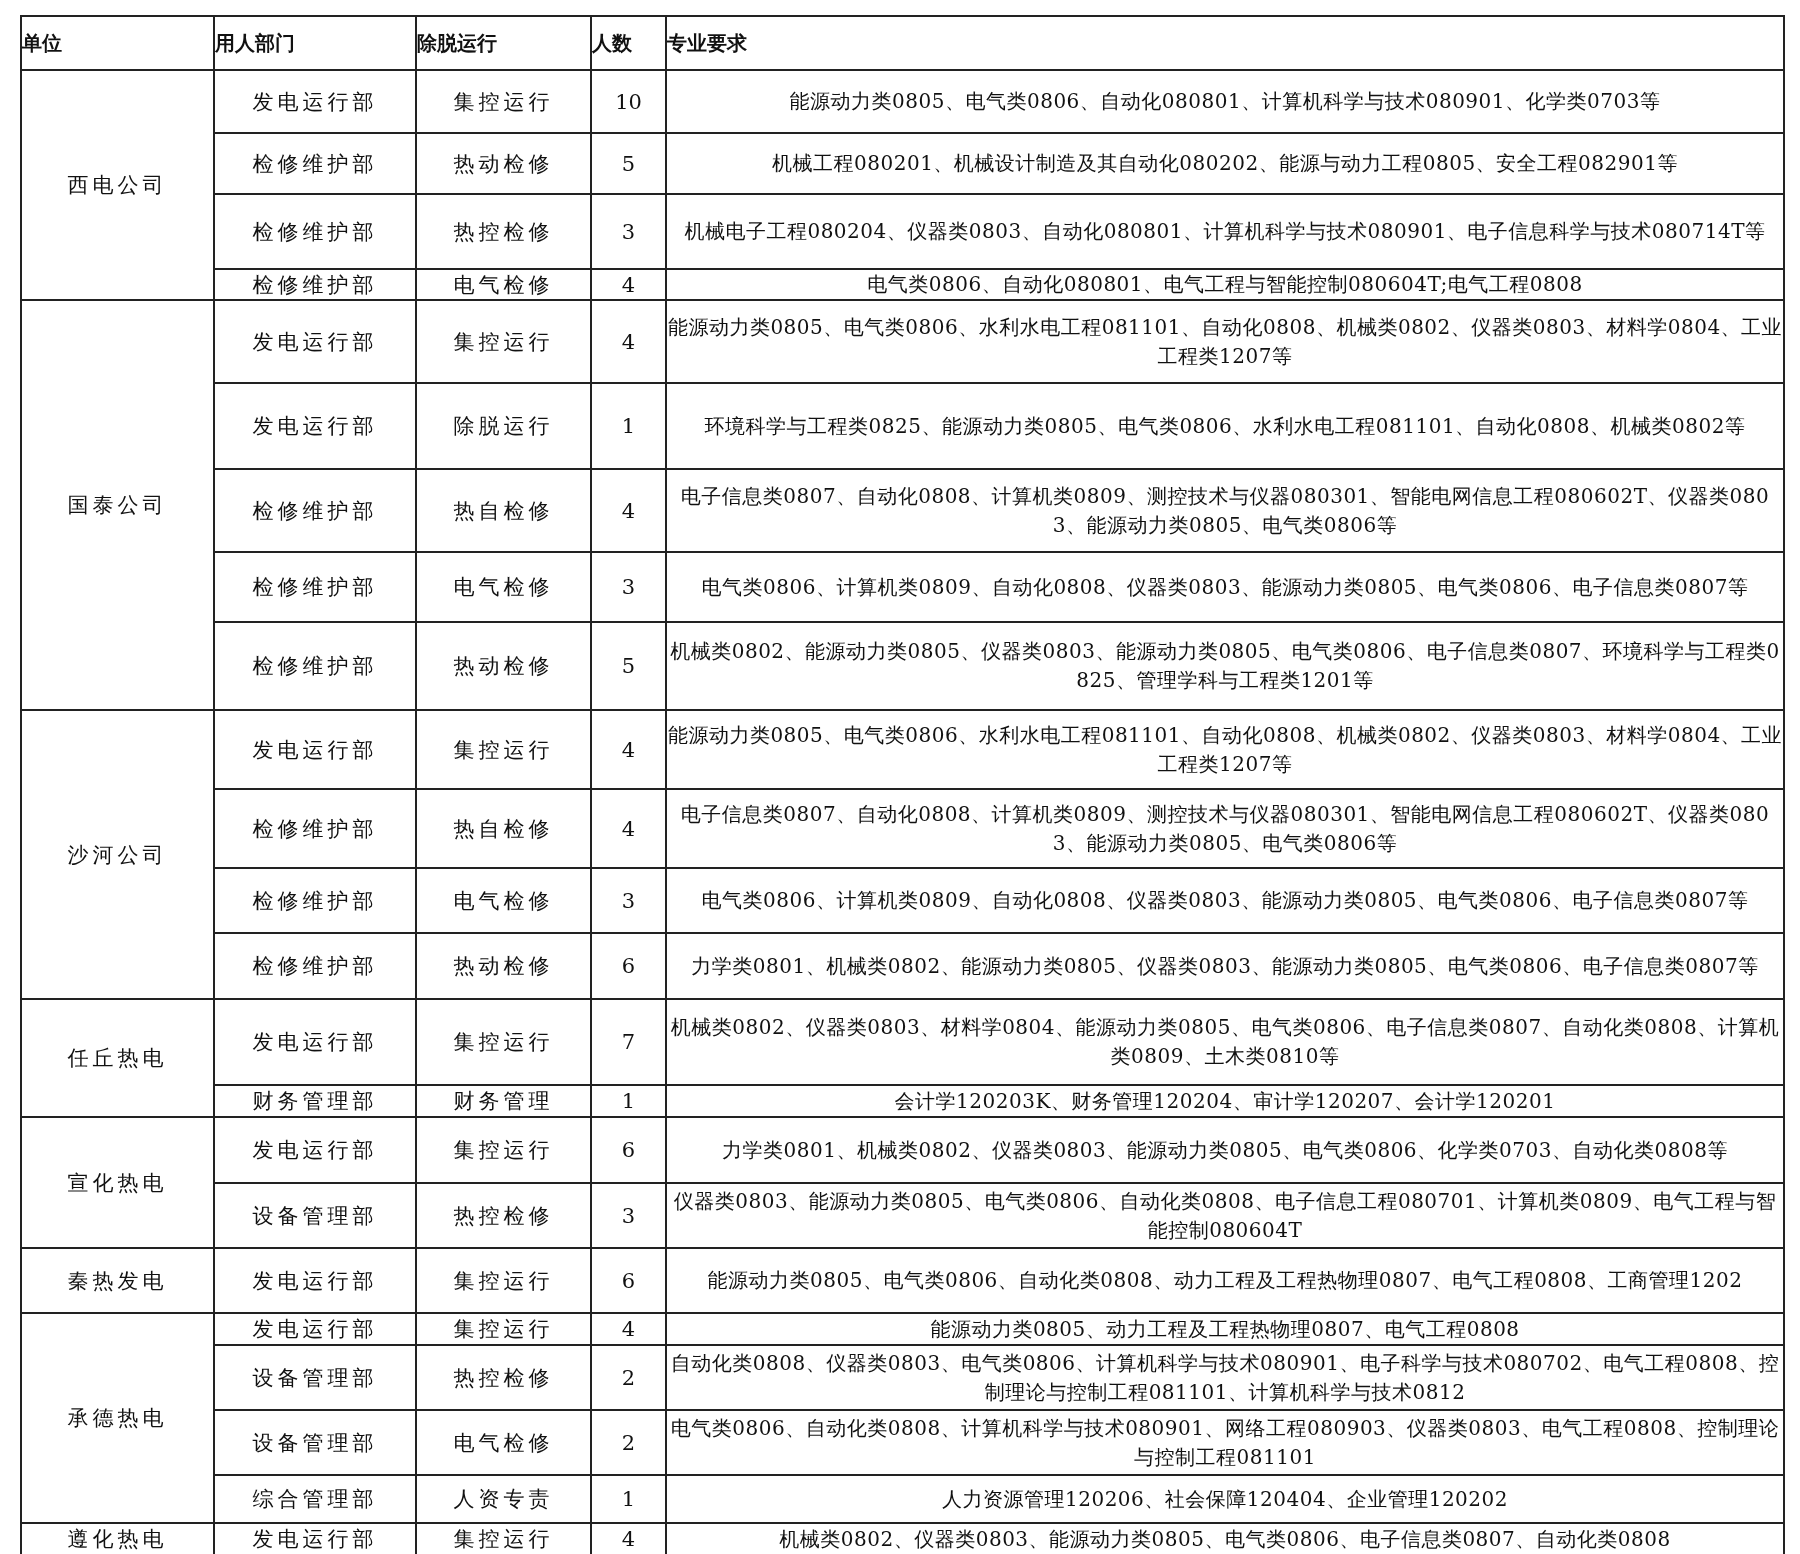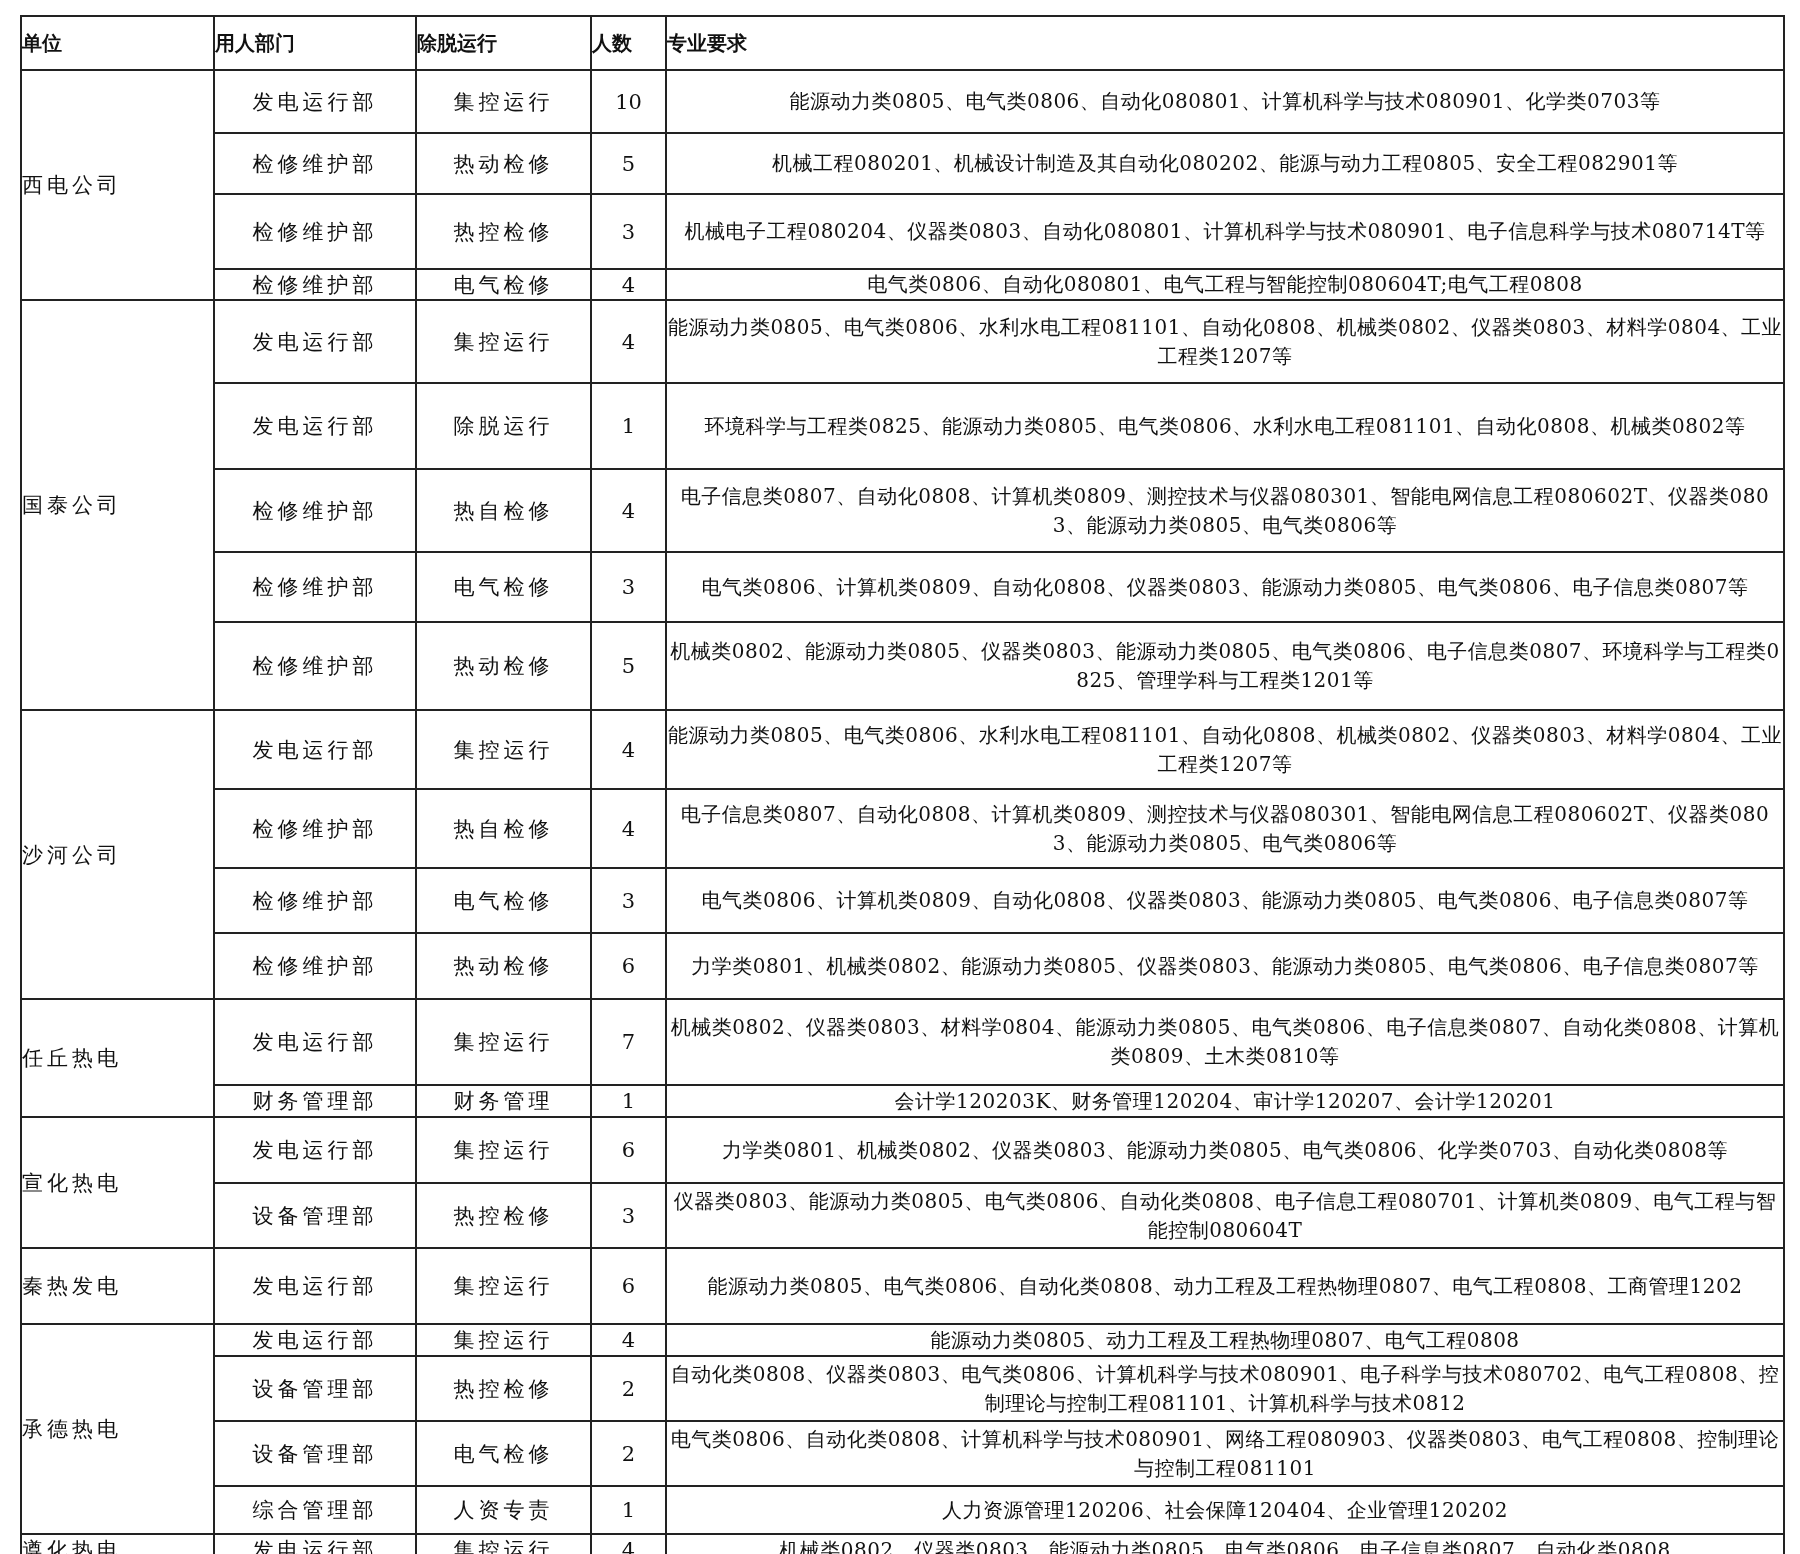--- a/index.html
+++ b/index.html
@@ -3,21 +3,21 @@
 <meta charset="utf-8">
 <style>
   html, body { margin: 0; padding: 0; background: #ffffff; }
   body { width: 1800px; height: 1554px; position: relative; overflow: hidden;
          font-family: "DejaVu Serif", "Liberation Serif", serif; color: #111; }
   table.grid { position: absolute; left: 20px; top: 15px; width: 1763px;
                border-collapse: collapse; table-layout: fixed; }
   table.grid th, table.grid td { border: 2px solid #222; padding: 0; }
   table.grid th { height: 52px; font-family: Liberation Sans, sans-serif;
                   font-weight: bold; font-size: 20px; text-align: left; vertical-align: middle; }
-  td.unit { text-align: left; font-size: 21px; letter-spacing: 4px; vertical-align: middle; }
+  td.unit { text-align: center; font-size: 21px; letter-spacing: 4px; vertical-align: middle; }
   td.dept, td.post { text-align: center; font-size: 21px; letter-spacing: 4px; vertical-align: middle; }
   td.count { text-align: center; font-size: 21px; vertical-align: middle; }
   td.req { text-align: center; font-size: 20px; line-height: 29px; padding: 0 4px 0 5px;
            vertical-align: middle; letter-spacing: 0.5px; word-break: break-all; }
 </style>
 </head>
 <body>
 
 <table class="grid">
   <colgroup>
@@ -137,21 +137,21 @@
         <td class="post">集控运行</td>
         <td class="count">6</td>
         <td class="req">力学类0801、机械类0802、仪器类0803、能源动力类0805、电气类0806、化学类0703、自动化类0808等</td>
       </tr>
       <tr style="height: 65px;">
         <td class="dept">设备管理部</td>
         <td class="post">热控检修</td>
         <td class="count">3</td>
         <td class="req"> 仪器类0803、能源动力类0805、电气类0806、自动化类0808、电子信息工程080701、计算机类0809、电气工程与智能控制080604T</td>
       </tr>
-      <tr style="height: 76px;">
+      <tr style="height: 65px;">
         <td class="unit" rowspan="1">秦热发电</td>
         <td class="dept">发电运行部</td>
         <td class="post">集控运行</td>
         <td class="count">6</td>
         <td class="req">能源动力类0805、电气类0806、自动化类0808、动力工程及工程热物理0807、电气工程0808、工商管理1202</td>
       </tr>
       <tr style="height: 32px;">
         <td class="unit" rowspan="4">承德热电</td>
         <td class="dept">发电运行部</td>
         <td class="post">集控运行</td>

